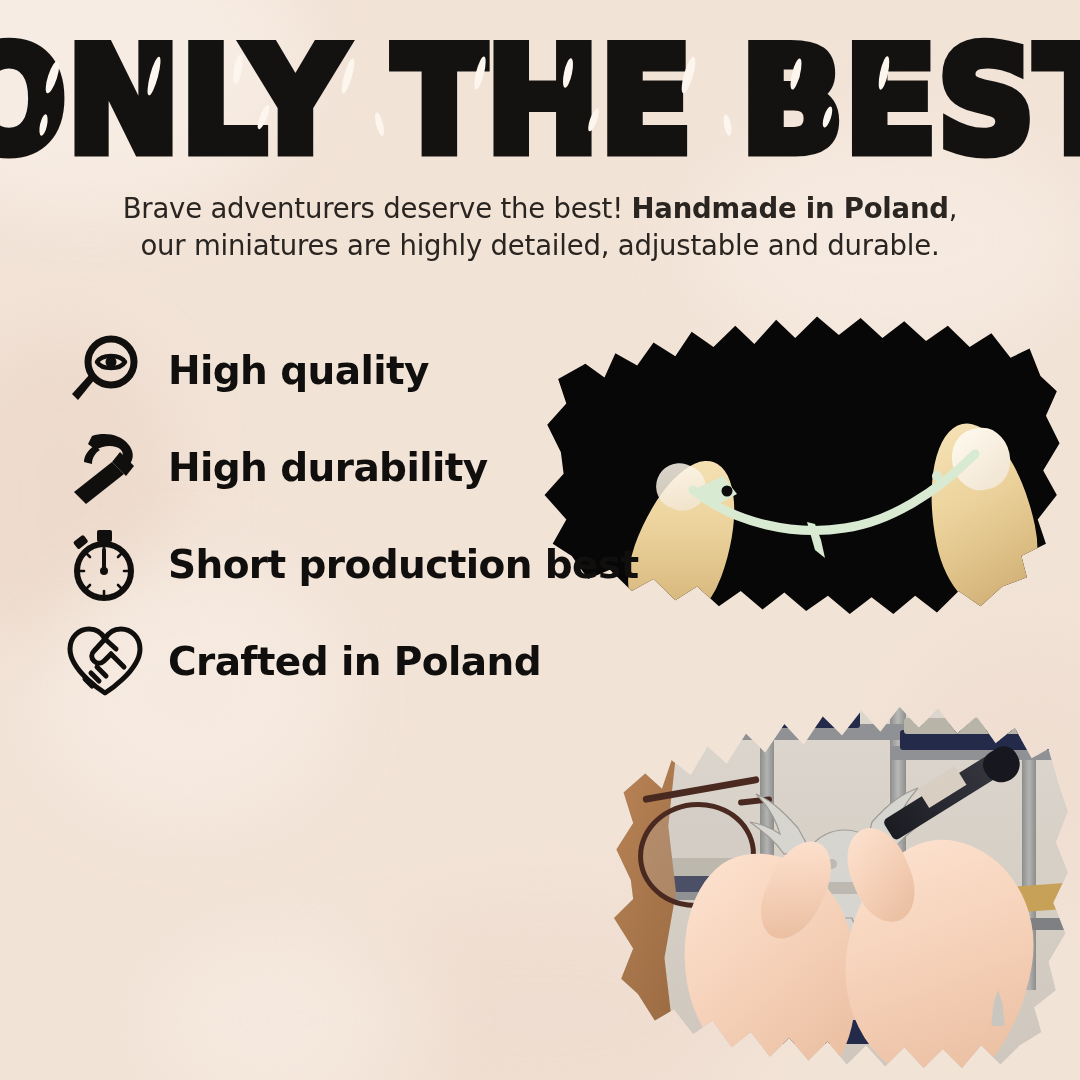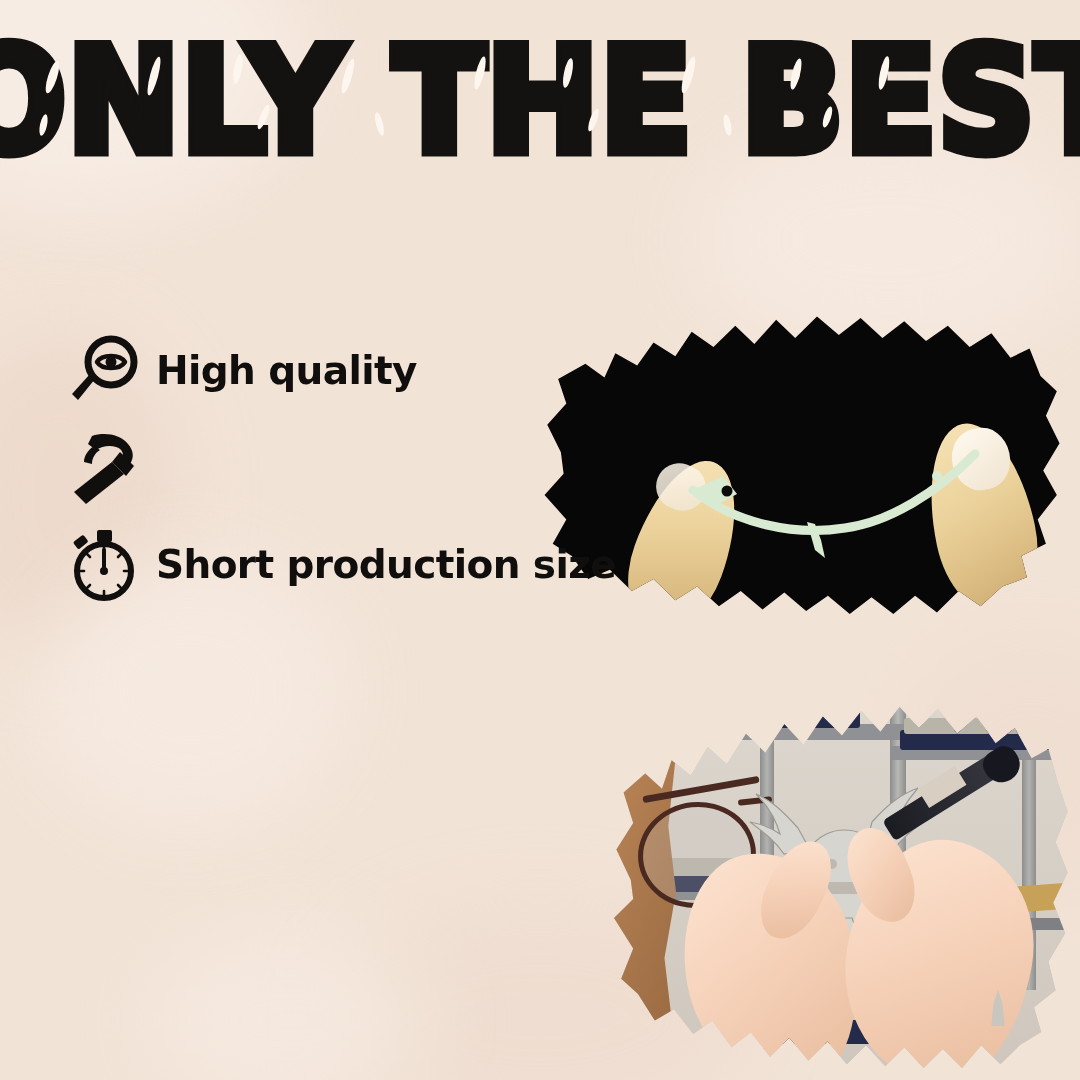--- a/index.html
+++ b/index.html
@@ -60,21 +60,21 @@
     display:flex;align-items:center;justify-content:flex-start;
   }
   .ficon svg{display:block;}
   .flabel{
     font-family:"DejaVu Sans", sans-serif;
     font-weight:700;
     font-size:39px;
     letter-spacing:-0.6px;
     color:#100f0d;
     white-space:nowrap;
-    margin-left:6px;
+    margin-left:18px;
   }
 
   
   .photo{position:absolute;overflow:visible;}
 
   .photo-top{left:520px;top:312px;width:545px;height:305px;}
   .photo-bottom{left:590px;top:690px;width:480px;height:380px;}
 
   .mask-clip{position:absolute;inset:0;}
 
@@ -151,20 +151,24 @@
       <div class="gloss" style="left:540px;top:16px;width:8px;height:30px;transform:rotate(12deg);"></div>
       <div class="gloss" style="left:566px;top:66px;width:7px;height:24px;transform:rotate(20deg);"></div>
       <div class="gloss" style="left:660px;top:14px;width:9px;height:38px;transform:rotate(16deg);"></div>
       <div class="gloss" style="left:700px;top:72px;width:7px;height:22px;transform:rotate(-10deg);"></div>
       <div class="gloss" style="left:768px;top:16px;width:8px;height:32px;transform:rotate(14deg);"></div>
       <div class="gloss" style="left:800px;top:64px;width:7px;height:22px;transform:rotate(18deg);"></div>
       <div class="gloss" style="left:856px;top:14px;width:8px;height:34px;transform:rotate(12deg);"></div>
     </div>
   </div>
 
+  <div class="subtitle">
+    <div><span>Brave adventurers deserve the best! </span><b>Handmade in Poland</b><span>,</span></div>
+    <div>our miniatures are highly detailed, adjustable and durable.</div>
+  </div>
 
   <div class="photo photo-top">
     <svg width="0" height="0" style="position:absolute;">
       <defs>
         <clipPath id="tornTop" clipPathUnits="objectBoundingBox">
           <path d="M0.075,0.46 L0.05,0.37 L0.085,0.30 L0.07,0.22 L0.12,0.17
                    L0.155,0.215 L0.175,0.135 L0.215,0.175 L0.245,0.10 L0.285,0.145
                    L0.315,0.065 L0.355,0.115 L0.395,0.045 L0.43,0.105 L0.47,0.025
                    L0.505,0.085 L0.545,0.015 L0.585,0.075 L0.625,0.02 L0.665,0.085
                    L0.705,0.03 L0.745,0.095 L0.785,0.045 L0.825,0.115 L0.865,0.07
@@ -317,20 +321,21 @@
         <svg width="82" height="76" viewBox="0 0 82 76">
           <g fill="#100f0d">
             <path d="M28,6 C40,2 56,4 64,14 C70,21 70,28 66,34 L58,28
                      C60,23 58,19 52,17 C46,15 38,16 32,20 L24,14 Z"></path>
             <path d="M56,22 L70,36 L62,46 L48,32 Z"></path>
             <path d="M48,32 L60,44 L22,74 L10,62 Z"></path>
             <path d="M30,16 C24,20 20,26 20,32 L28,34 C28,28 31,23 36,20 Z"></path>
           </g>
         </svg>
       </div>
+      <div class="flabel">High durability</div>
     </div>
 
 
 
     <div class="feature">
       <div class="ficon">
         <svg width="80" height="78" viewBox="0 0 80 78">
           <circle cx="40" cy="45" r="27" fill="none" stroke="#100f0d" stroke-width="6"></circle>
           <rect x="33" y="4" width="15" height="12" rx="2" fill="#100f0d"></rect>
           <rect x="36" y="14" width="9" height="7" fill="#100f0d"></rect>
@@ -342,18 +347,35 @@
             <line x1="40" y1="65" x2="40" y2="69"></line>
             <line x1="16" y1="45" x2="20" y2="45"></line>
             <line x1="60" y1="45" x2="64" y2="45"></line>
             <line x1="23" y1="28" x2="26" y2="31"></line>
             <line x1="54" y1="59" x2="57" y2="62"></line>
             <line x1="57" y1="28" x2="54" y2="31"></line>
             <line x1="26" y1="59" x2="23" y2="62"></line>
           </g>
         </svg>
       </div>
-      <div class="flabel">Short production size</div>
-    </div>
-
+      <div class="flabel">Short production best</div>
+    </div>
+
+    <div class="feature">
+      <div class="ficon">
+        <svg width="82" height="78" viewBox="0 0 82 78">
+          <g fill="none" stroke="#100f0d" stroke-width="5" stroke-linejoin="round" stroke-linecap="round">
+            <path d="M41,70 C41,70 6,48 6,26 C6,14 15,6 25,6 C32,6 38,10 41,16
+                     C44,10 50,6 57,6 C67,6 76,14 76,26 C76,48 41,70 41,70 Z"></path>
+            <path d="M41,16 L30,28 C27,31 27,35 30,38 C33,41 37,41 40,38 L47,31"></path>
+            <path d="M47,31 L60,44"></path>
+            <path d="M33,44 L42,53"></path>
+            <path d="M27,50 L35,58"></path>
+            <path d="M21,56 L28,63"></path>
+            <path d="M41,16 L52,26"></path>
+          </g>
+        </svg>
+      </div>
+      <div class="flabel">Crafted in Poland</div>
+    </div>
 
   </div>
 </div>
 
 </body></html>

